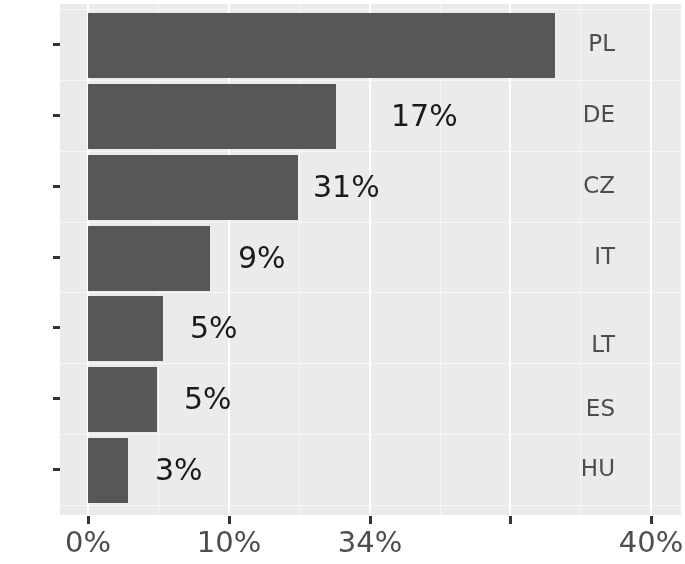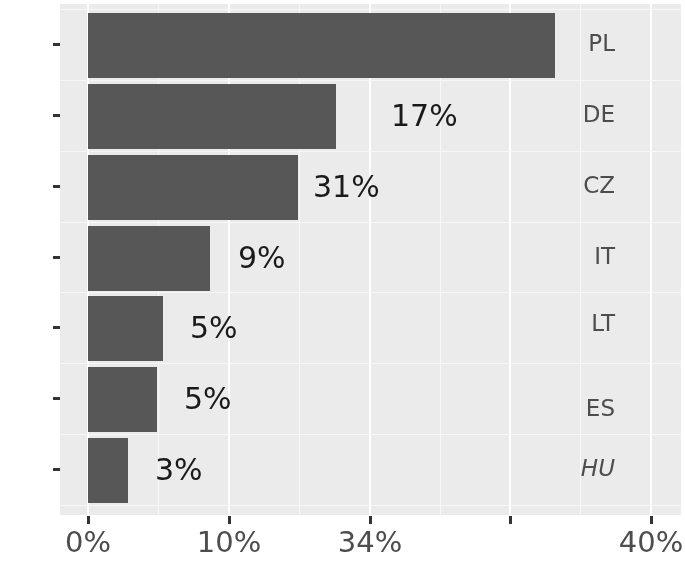--- a/index.html
+++ b/index.html
@@ -147,23 +147,23 @@
   <div class="bar-value" style="left:313px; top:172px;">31%</div>
   <div class="bar-value" style="left:238px; top:243px;">9%</div>
   <div class="bar-value" style="left:190px; top:313px;">5%</div>
   <div class="bar-value" style="left:184px; top:384px;">5%</div>
   <div class="bar-value" style="left:155px; top:455px;">3%</div>
 
   <div class="y-tick-label" style="top:32px;">PL</div>
   <div class="y-tick-label" style="top:103px;margin-left:21px;">DE</div>
   <div class="y-tick-label" style="top:174px;">CZ</div>
   <div class="y-tick-label" style="top:245px;">IT</div>
-  <div class="y-tick-label" style="top:312px;text-align:right;">LT</div>
+  <div class="y-tick-label" style="top:333px;text-align:right;">LT</div>
   <div class="y-tick-label" style="top:386px;margin-top:11px;">ES</div>
-  <div class="y-tick-label" style="top:457px;font-style:italic;">HU</div>
+  <div class="y-tick-label" style="top:457px;">HU</div>
 
   <div class="y-tick-mark" style="top:43px;"></div>
   <div class="y-tick-mark" style="top:114px;"></div>
   <div class="y-tick-mark" style="top:185px;"></div>
   <div class="y-tick-mark" style="top:256px;"></div>
   <div class="y-tick-mark" style="top:326px;"></div>
   <div class="y-tick-mark" style="top:397px;"></div>
   <div class="y-tick-mark" style="top:468px;"></div>
 
   <div class="x-tick-mark" style="left:87px;"></div>

